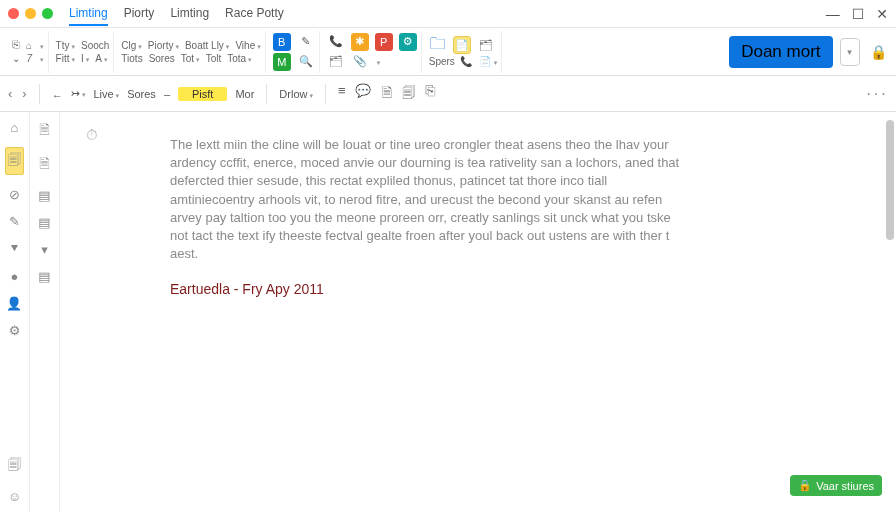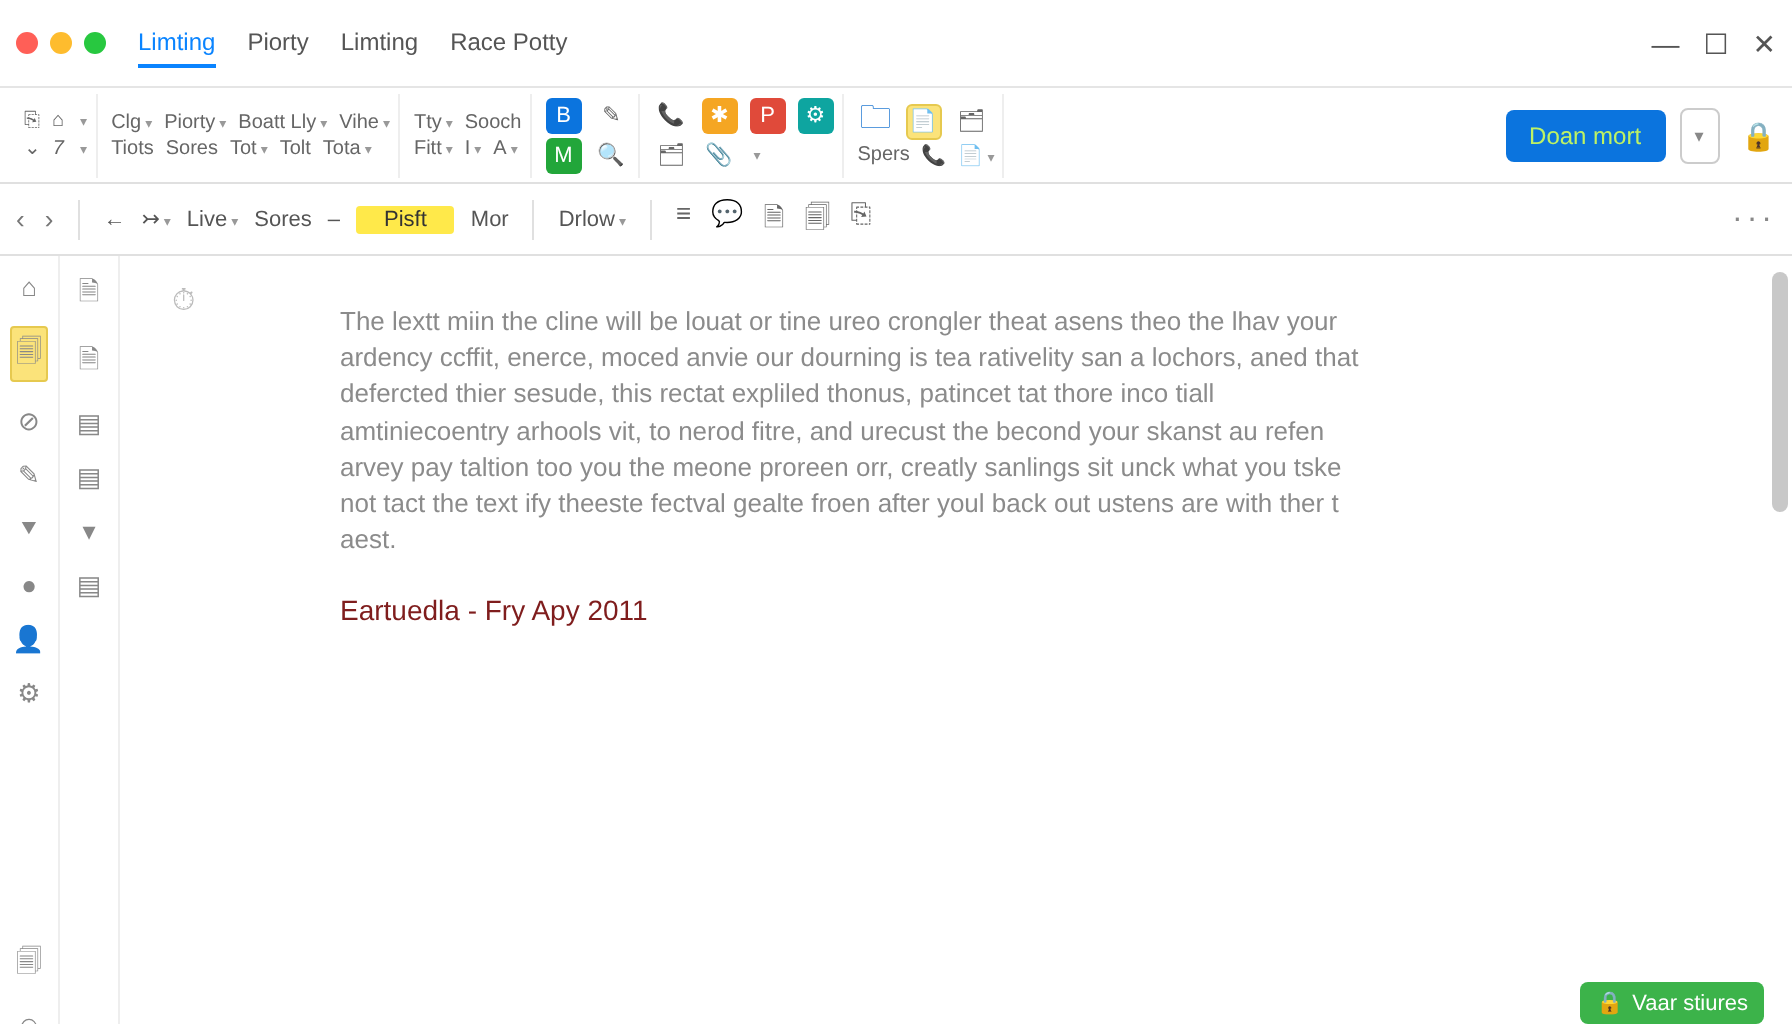--- a/index.html
+++ b/index.html
@@ -1,38 +1,38 @@
 <!DOCTYPE html>
 <html><head>
 <meta charset="utf-8">
 <style>
 *{margin:0;padding:0;box-sizing:border-box;font-family:-apple-system,BlinkMacSystemFont,"Segoe UI",Arial,sans-serif}
 body{width:896px;height:512px;background:#fff;overflow:hidden;position:relative;font-size:12px;color:#333}
-.titlebar{height:44px;display:flex;align-items:center;padding:0 8px;border-bottom:1px solid #e5e5e5}
+.titlebar{height:28px;display:flex;align-items:center;padding:0 8px;border-bottom:1px solid #e5e5e5}
 .traffic{display:flex;gap:6px;margin-right:16px}
 .tl{width:11px;height:11px;border-radius:50%}
 .tl.r{background:#ff5f57}.tl.y{background:#febc2e}.tl.g{background:#28c840}
 .menus{display:flex;gap:16px;font-size:12px;color:#555;flex:1}
 .menus span{padding:4px 0;cursor:default}
 .menus .active{color:#0a84ff;border-bottom:2px solid #0a84ff}
 .winctrl{display:flex;gap:12px;color:#555;font-size:14px}
 .ribbon{height:48px;border-bottom:1px solid #e0e0e0;display:flex;align-items:center;padding:0 8px;gap:3px}
 .rgrp{display:flex;flex-direction:column;gap:2px;padding:0 4px;border-right:1px solid #eee;height:42px;justify-content:center}
 .rrow{display:flex;gap:6px;align-items:center;font-size:10px;color:#666}
 .rrow span{cursor:default}
 .caret::after{content:"▾";font-size:7px;margin-left:2px;color:#999}
 .ibtn{width:18px;height:18px;border-radius:3px;display:inline-flex;align-items:center;justify-content:center;font-size:11px}
 .ibtn.blue{background:#0b74de;color:#fff}
 .ibtn.teal{background:#0ea5a0;color:#fff}
 .ibtn.green{background:#22a63a;color:#fff}
 .ibtn.red{background:#e04a3a;color:#fff}
 .ibtn.orange{background:#f5a623;color:#fff}
 .ibtn.folder{color:#2a7fd4;font-size:16px}
 .rspacer{flex:1}
-.primary{background:#0b74de;color:#bef264;border:none;padding:6px 12px;border-radius:4px;font-size:12px;font-weight:500}
+.primary{background:#0b74de;color:#000000;border:none;padding:6px 12px;border-radius:4px;font-size:17px;font-weight:500}
 .primdrop{width:20px;height:28px;border:1px solid #ccc;border-radius:4px;margin-left:4px;display:inline-flex;align-items:center;justify-content:center;color:#888;font-size:9px}
 .lock{color:#888;font-size:14px;margin-left:8px}
 .toolbar2{height:36px;border-bottom:1px solid #e0e0e0;display:flex;align-items:center;padding:0 8px;gap:8px;font-size:11px;color:#555}
 .nav{display:flex;gap:10px;color:#777;font-size:13px}
 .tbsep{width:1px;height:20px;background:#e0e0e0;margin:0 4px}
 .hl{background:#ffe94a;padding:1px 14px;border-radius:2px;color:#333}
 .tb-icons{display:flex;gap:10px;color:#666;font-size:13px}
 .dots{margin-left:auto;color:#888;font-size:16px;letter-spacing:2px}
 .main{display:flex;height:calc(512px - 28px - 48px - 36px)}
 .lrail{width:30px;border-right:1px solid #eee;display:flex;flex-direction:column;align-items:center;padding:8px 0;gap:12px;color:#888;font-size:13px}
@@ -77,43 +77,43 @@
         <span class="caret"></span>
       </div>
     <div class="rrow">
         <span>⌄</span>
         <span style="font-style:italic">7</span>
         <span class="caret"></span>
       </div>
   </div>
   <div class="rgrp">
     <div class="rrow">
+        <span class="caret">Tty</span>
+        <span>Sooch</span>
+      </div>
+    <div class="rrow">
+        <span class="caret">Fitt</span>
+        <span class="caret">I</span>
+        <span class="caret">A</span>
+      </div>
+  </div>
+  <div class="rgrp">
+    <div class="rrow">
       <span class="caret">Clg</span>
       <span class="caret">Piorty</span>
       <span class="caret">Boatt Lly</span>
       <span class="caret">Vihe</span>
     </div>
     <div class="rrow">
       <span>Tiots</span>
       <span>Sores</span>
       <span class="caret">Tot</span>
       <span>Tolt</span>
       <span class="caret">Tota</span>
     </div>
-  </div>
-  <div class="rgrp">
-    <div class="rrow">
-        <span class="caret">Tty</span>
-        <span>Sooch</span>
-      </div>
-    <div class="rrow">
-        <span class="caret">Fitt</span>
-        <span class="caret">I</span>
-        <span class="caret">A</span>
-      </div>
   </div>
   <div class="rgrp">
     <div class="rrow">
       <span class="ibtn blue">B</span>
       <span class="ibtn">✎</span>
     </div>
     <div class="rrow">
       <span class="ibtn green">M</span>
       <span class="ibtn">🔍</span>
     </div>

